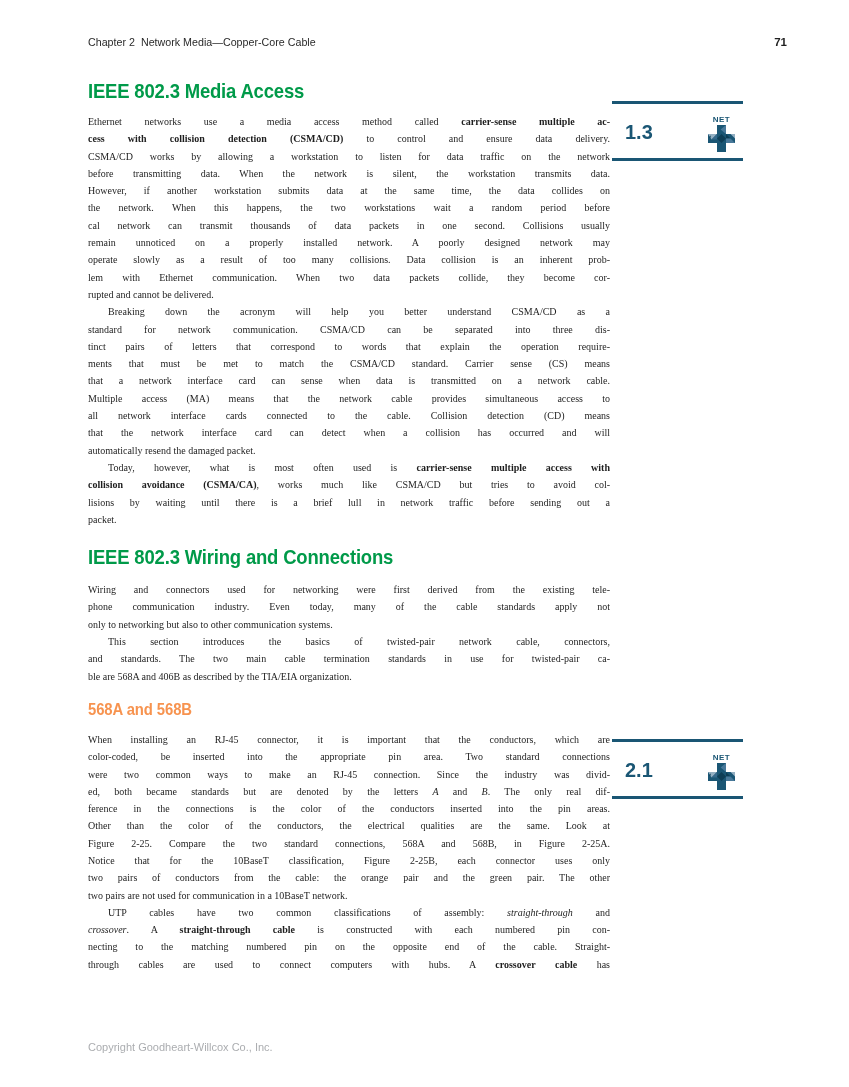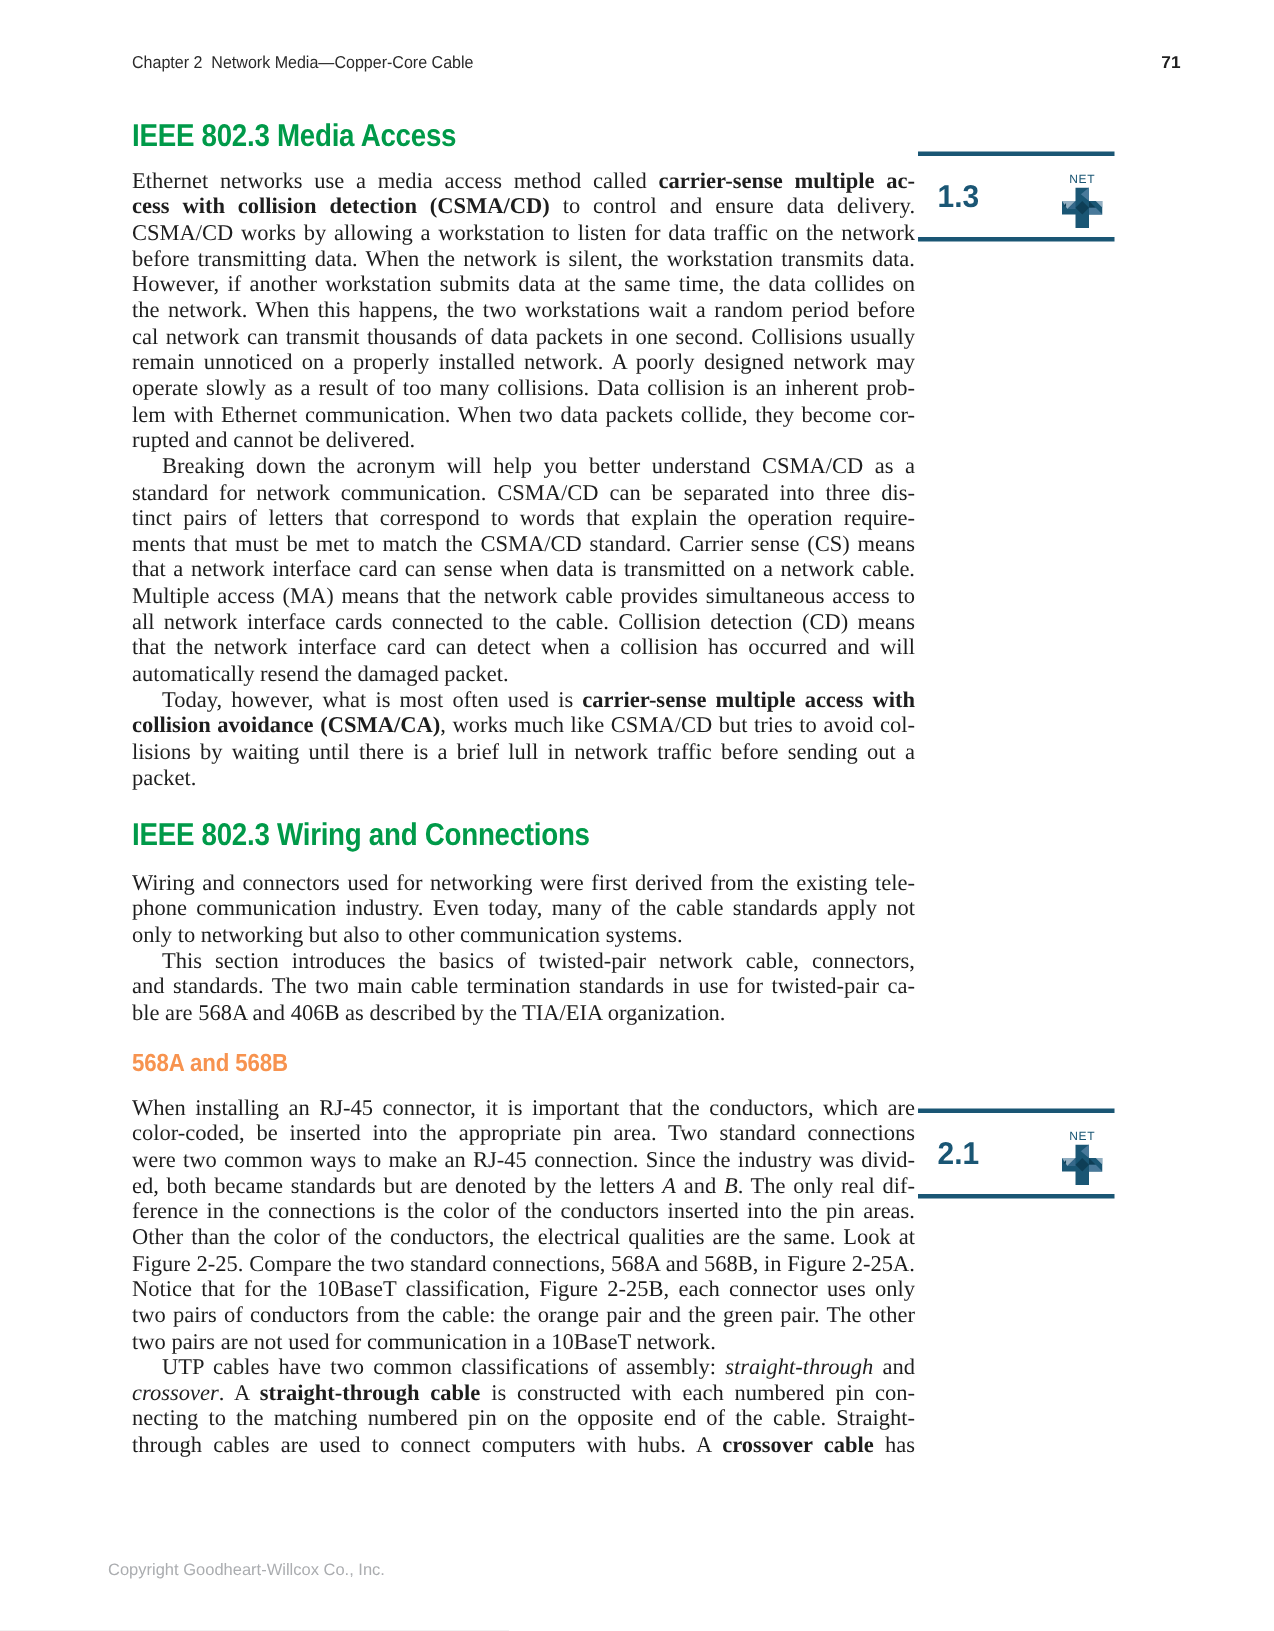--- a/index.html
+++ b/index.html
@@ -27,21 +27,21 @@
   .heading { margin:0; }
   .heading .hx { display:inline-block; transform-origin:0 50%; white-space:nowrap;
     font-family:"Liberation Sans","DejaVu Sans",sans-serif; font-weight:700; }
   .h1 { margin:4px 0 7px; line-height:26px; }
   .h2 { margin:16px 0 9px; line-height:26px; }
   .h1 .hx, .h2 .hx { font-size:21px; color:#009a49; transform:scaleX(0.88); letter-spacing:-0.2px; }
   .h3 { margin:14px 0 11px; line-height:20px; }
   .h3 .hx { font-size:16.5px; color:#f7934f; transform:scaleX(0.90); letter-spacing:-0.1px; }
   .para { margin:0; }
   .line {
-    font-size:15px; line-height:17.3px; white-space:nowrap;
+    font-size:10px; line-height:17.3px; white-space:nowrap;
     text-align:justify; text-align-last:justify; overflow:visible;
   }
   .line.last { text-align-last:auto; }
   .line.indent { padding-left:20px; }
   .line .b { font-weight:700; }
   .line .i { font-style:italic; }
   
   .badge {
     position:absolute; left:612px; width:110px; height:52px;
     border-top:3px solid #1a5674; border-bottom:3px solid #1a5674;
@@ -51,24 +51,24 @@
   .badge-1 { top:101px; }
   .badge-2 { top:739px; }
   .badge-number {
     font-family:"Liberation Sans","DejaVu Sans",sans-serif;
     font-size:21px; font-weight:700; color:#1a5674;
     display:inline-block; transform:scaleX(0.95); transform-origin:0 50%;
   }
   .badge-icon-col { display:flex; flex-direction:column; align-items:center; margin-top:2px; }
   .badge-label {
     font-family:"Liberation Sans","DejaVu Sans",sans-serif;
-    font-size:8px; font-weight:400; color:#1a5674; letter-spacing:0.5px; margin-bottom:1px;
+    font-size:8px; font-weight:700; color:#1a5674; letter-spacing:0.5px; margin-bottom:1px;
   }
   .footer {
-    position:absolute; left:72px; top:1041px;
+    position:absolute; left:88px; top:1041px;
     font-family:"Liberation Sans","DejaVu Sans",sans-serif;
     font-size:11px; color:#abadb0;
   }
 </style>
 </head>
 <body>
 
 <div class="page">
 
   <div class="running-row">

